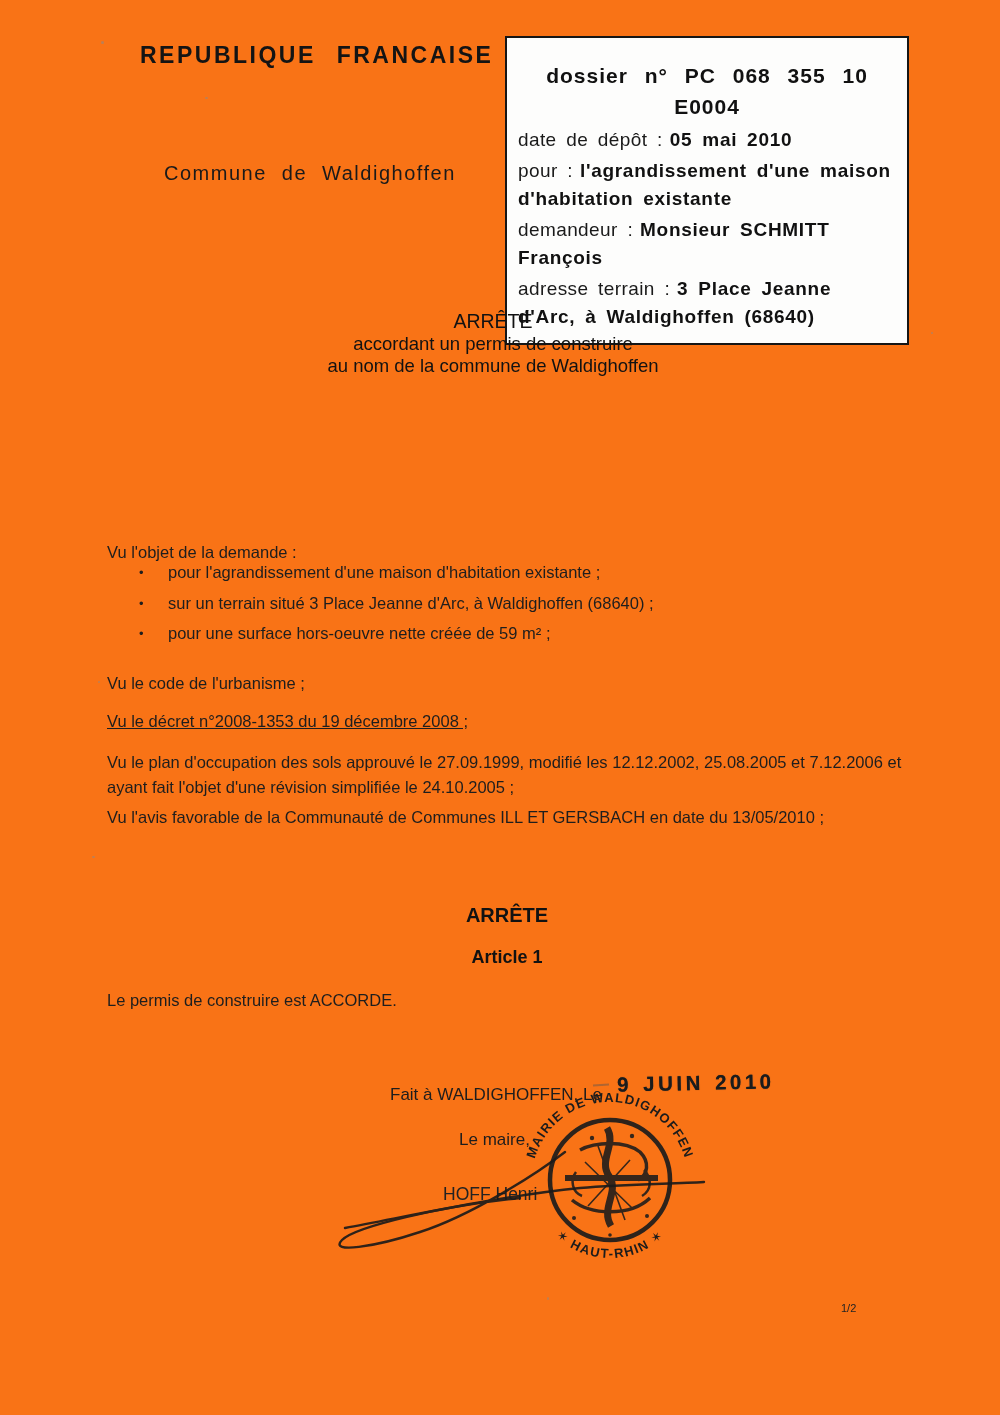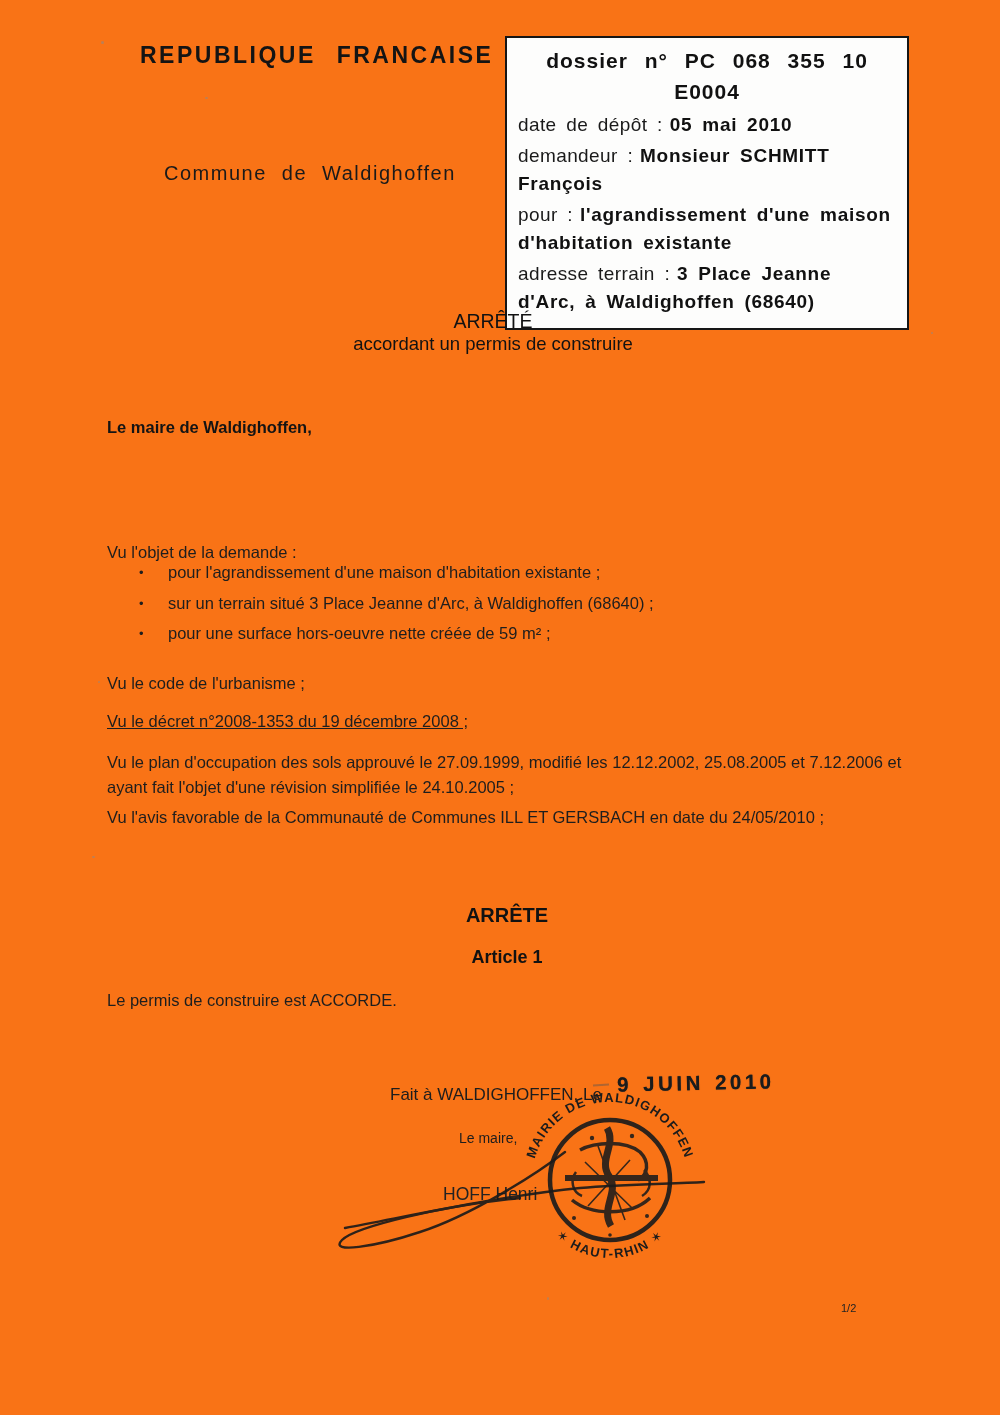--- a/index.html
+++ b/index.html
@@ -19,21 +19,21 @@
   }
   .commune{
     position:absolute;left:164px;top:162px;
     font-size:20px;color:#1a1a1a;
     letter-spacing:1.5px;word-spacing:8px;
   }
   
   .dossier-box{
     position:absolute;left:505px;top:36px;width:378px;min-height:236px;
     border:2.5px solid #161616;
-    padding:7px 11px 11px 11px;
+    padding:22px 11px 11px 11px;
     background:#fdfdfc;
   }
   .box-title{
     text-align:center;font-size:21px;font-weight:700;color:#111;
     letter-spacing:1px;word-spacing:10px;line-height:31px;
     margin-bottom:4px;
   }
   .box-field{
     font-size:19px;line-height:28.5px;margin-top:2px;
     letter-spacing:.4px;word-spacing:4px;color:#1a1a1a;
@@ -66,21 +66,21 @@
     position:absolute;left:617px;top:1071px;
     font-size:20.5px;font-weight:700;color:#1b1b1b;
     letter-spacing:3.5px;word-spacing:2px;
     transform:rotate(-1.2deg);
     text-shadow:0 0 .7px #333;
   }
   .date-stamp-tick{
     position:absolute;left:593px;top:1084px;width:16px;height:2px;
     background:#555;opacity:.45;transform:rotate(-4deg);
   }
-  .sig-role{position:absolute;left:459px;top:1130px;font-size:14px;color:#1d1d1d;}
+  .sig-role{position:absolute;left:459px;top:1130px;font-size:17px;color:#1d1d1d;}
   .sig-name{position:absolute;left:443px;top:1184px;font-size:17.5px;color:#222;}
   .stamp-svg{position:absolute;left:510px;top:1080px;width:200px;height:200px;}
   .signature-svg{position:absolute;left:320px;top:1120px;width:420px;height:160px;}
   
   .page-num{position:absolute;left:841px;top:1302px;font-size:11px;color:#242424;}
   
   .speck{position:absolute;background:#8a8a8a;border-radius:50%;opacity:.55;}
 </style>
 </head>
 <body>
@@ -92,52 +92,52 @@
 
   <div class="dossier-box">
     <div class="box-title">
       <div>dossier n° PC 068 355 10</div>
       <div>E0004</div>
     </div>
     <div class="box-field">
       <span class="lbl">date de dépôt :</span><span class="val">05 mai 2010</span>
     </div>
     <div class="box-field">
-      <span class="lbl">demandeur :</span><span class="val">Monsieur SCHMITT François</span>
+      <span class="lbl">pour :</span><span class="val">l'agrandissement d'une maison d'habitation existante</span>
     </div>
     <div class="box-field">
-      <span class="lbl">pour :</span><span class="val">l'agrandissement d'une maison d'habitation existante</span>
+      <span class="lbl">demandeur :</span><span class="val">Monsieur SCHMITT François</span>
     </div>
     <div class="box-field">
       <span class="lbl">adresse terrain :</span><span class="val">3 Place Jeanne d'Arc, à Waldighoffen (68640)</span>
     </div>
   </div>
 
   <div class="doc-title">
     <div class="t1">ARRÊTÉ</div>
     <div>accordant un permis de construire</div>
+    <div>au nom de la commune de Waldighoffen</div>
   </div>
 
-  <div class="para bold" style="top:415px;">Le maire de Waldighoffen,</div>
   <div class="para" style="top:540px;">Vu l'objet de la demande :</div>
 
   <div class="bullet-row" style="top:563px;">
     <span class="blt">•</span><span>pour l'agrandissement d'une maison d'habitation existante ;</span>
   </div>
   <div class="bullet-row" style="top:594px;">
     <span class="blt">•</span><span>sur un terrain situé 3 Place Jeanne d'Arc, à Waldighoffen (68640) ;</span>
   </div>
   <div class="bullet-row" style="top:624px;">
     <span class="blt">•</span><span>pour une surface hors-oeuvre nette créée de 59 m² ;</span>
   </div>
 
   <div class="para" style="top:671px;">Vu le code de l'urbanisme ;</div>
   <div class="para" style="top:709px;text-decoration:underline;">Vu le décret n°2008-1353 du 19 décembre 2008 ;</div>
   <div class="para" style="top:750px;">Vu le plan d'occupation des sols approuvé le 27.09.1999, modifié les 12.12.2002, 25.08.2005 et 7.12.2006 et ayant fait l'objet d'une révision simplifiée le 24.10.2005 ;</div>
-  <div class="para" style="top:805px;">Vu l'avis favorable de la Communauté de Communes ILL ET GERSBACH en date du 24/05/2010 ;</div>
+  <div class="para" style="top:805px;">Vu l'avis favorable de la Communauté de Communes ILL ET GERSBACH en date du 13/05/2010 ;</div>
 
   <div class="center-line" style="top:904px;font-size:20px;">ARRÊTE</div>
   <div class="center-line" style="top:947px;font-size:18px;">Article 1</div>
   <div class="para" style="top:988px;">Le permis de construire est ACCORDE.</div>
 
   <div class="sig-place">Fait à WALDIGHOFFEN, Le</div>
   <div class="date-stamp-tick"></div>
   <div class="date-stamp">9 JUIN 2010</div>
   <div class="sig-role">Le maire,</div>
   <div class="sig-name">HOFF Henri</div>

